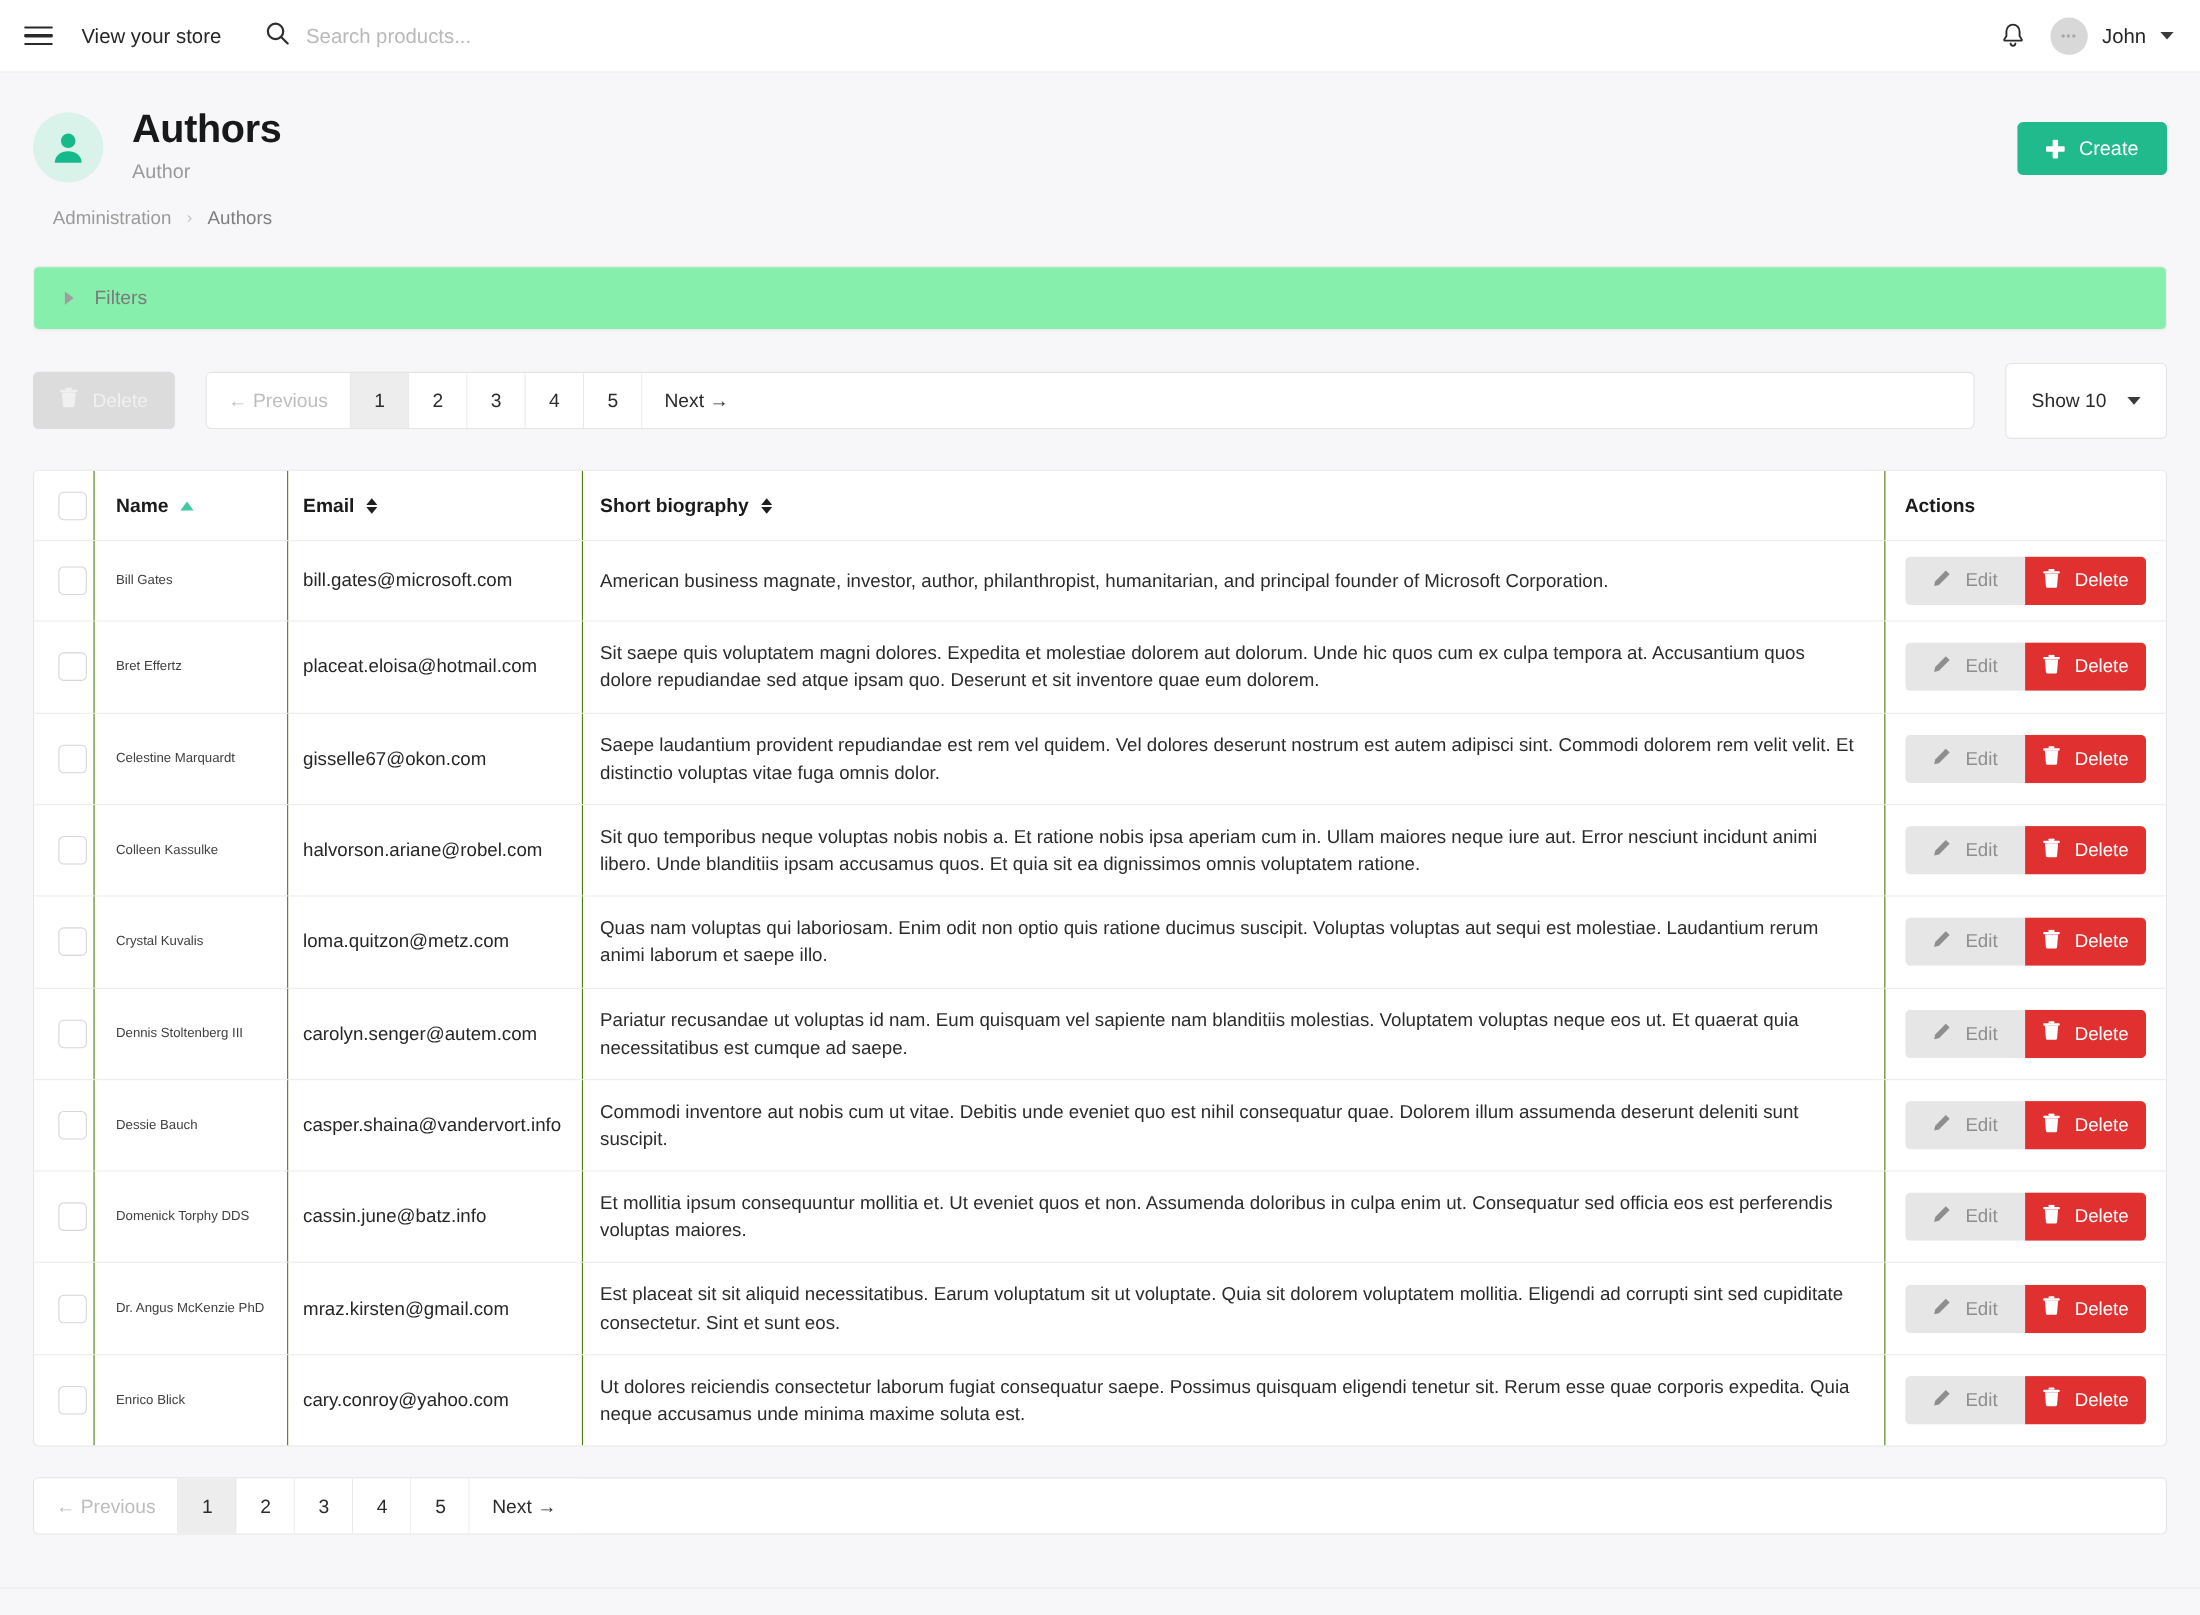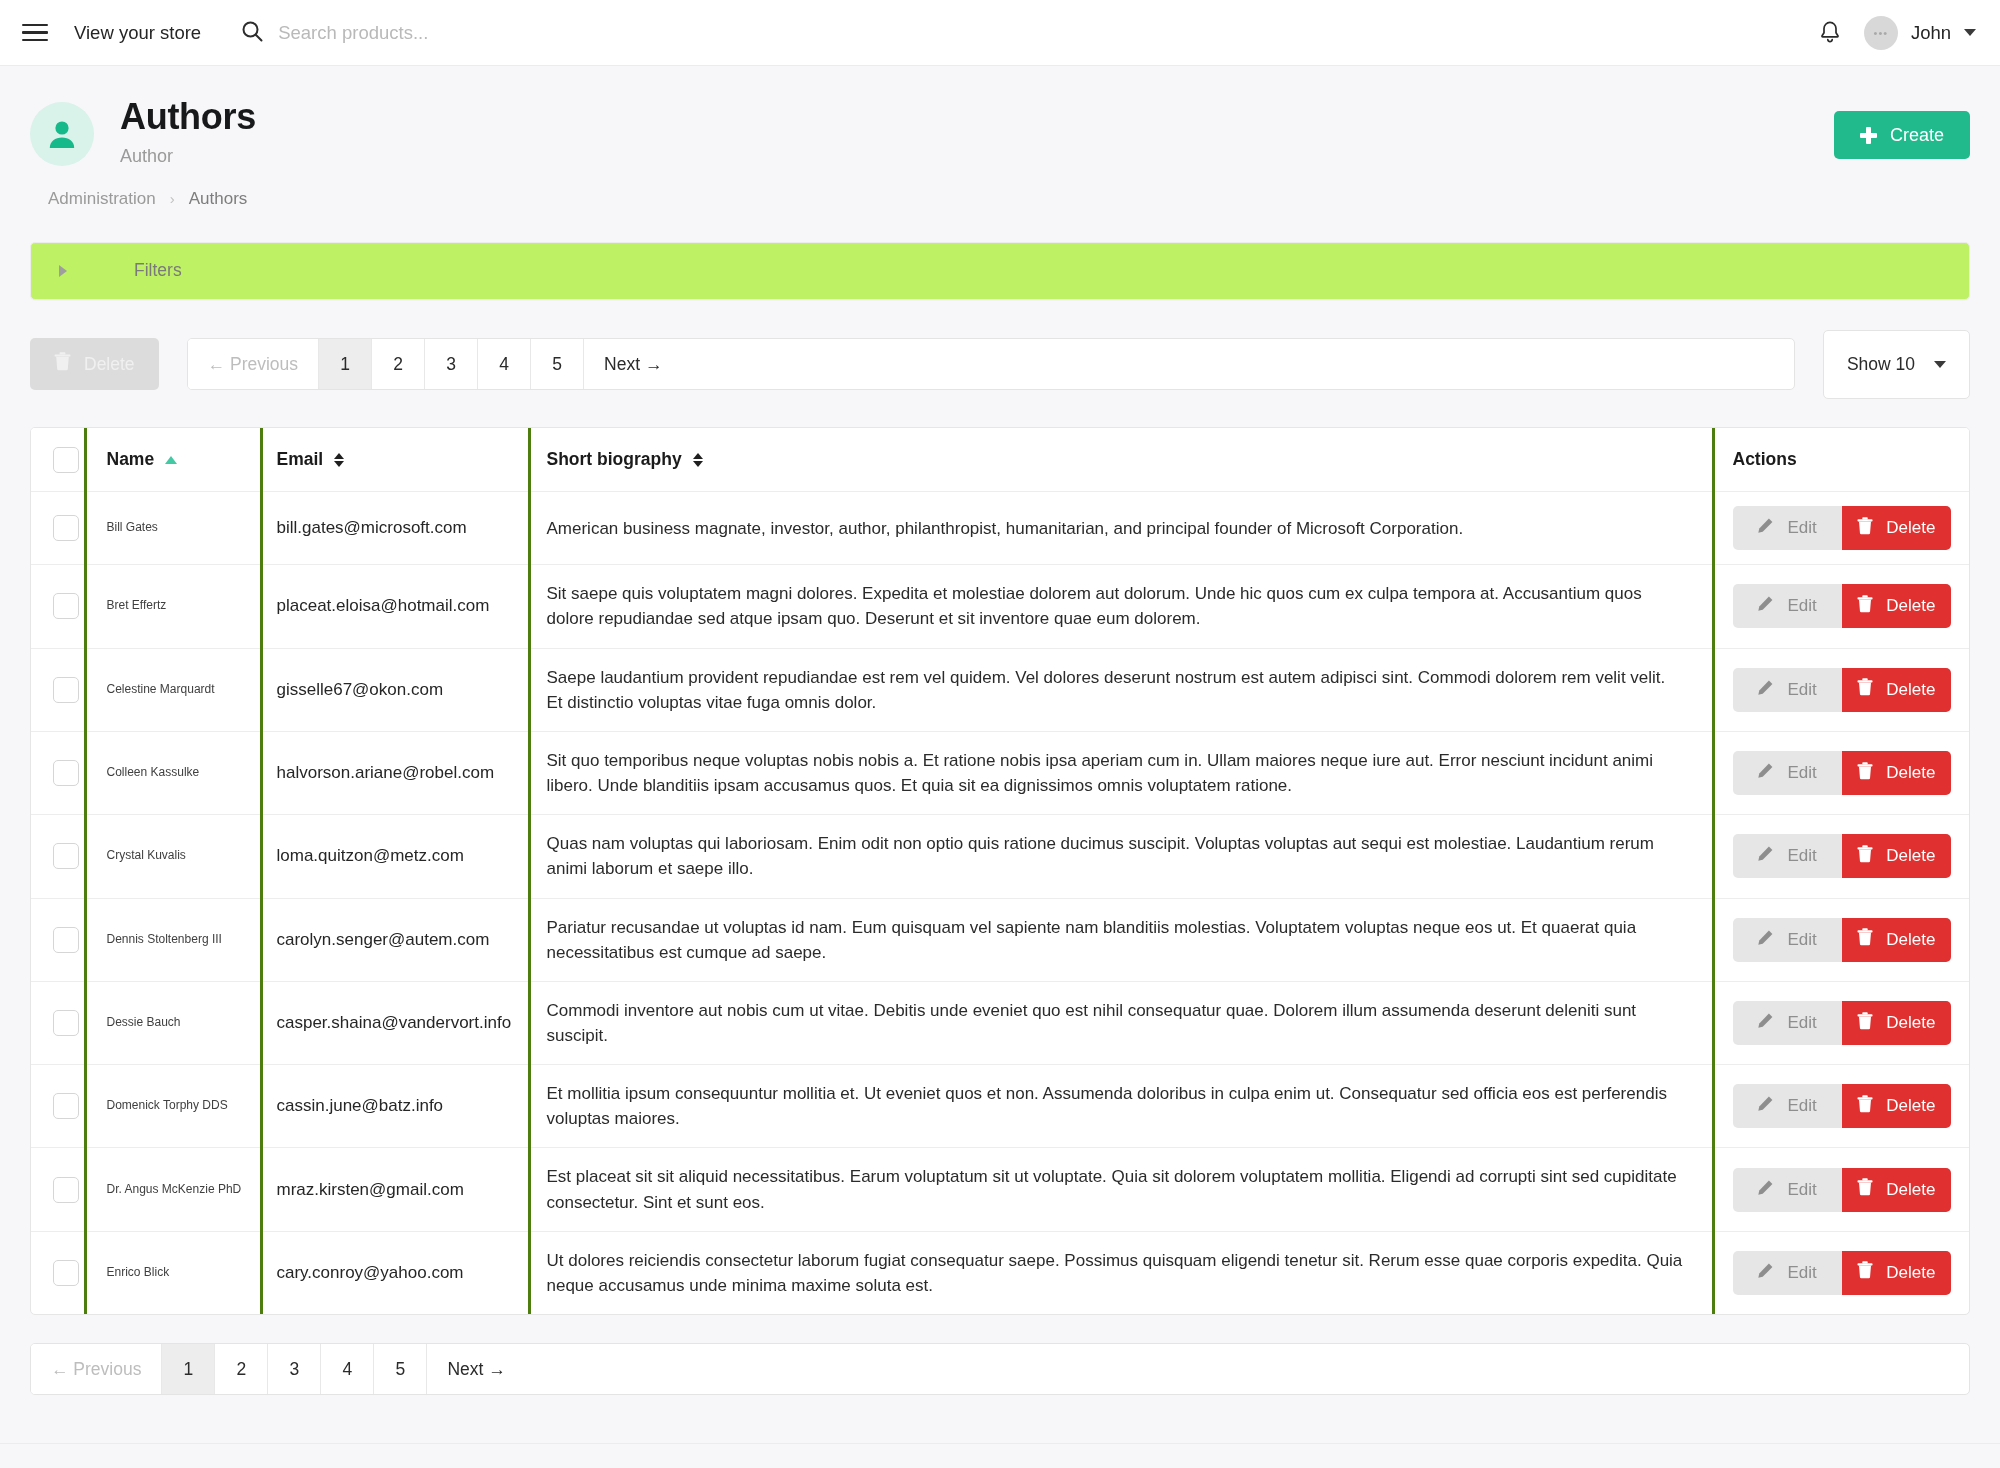--- a/index.html
+++ b/index.html
@@ -110,29 +110,28 @@
     padding: 22px 30px 0 48px;
     font-size: 17px;
   }
   .crumb { color: #9a9a9a; cursor: pointer; }
   .crumb.last { color: #7d7d7d; }
   .crumb-sep { color: #c2c2c2; font-size: 15px; }
 
   
   .filters-panel {
     margin: 33px 30px 0 30px;
-    background: #bef264;
+    background: #86efac;
     border: 1px solid #ececec;
     border-radius: 5px;
     height: 58px;
     display: flex; align-items: center;
     padding: 0 28px;
     cursor: pointer;
     box-shadow: 0 1px 1px rgba(0,0,0,0.02);
-    gap: 48px;
   }
   .filters-tri {
     width: 0; height: 0;
     border-top: 6px solid transparent;
     border-bottom: 6px solid transparent;
     border-left: 8px solid #9e9e9e;
     margin-right: 19px;
   }
   .filters-label { font-size: 17.5px; color: #7a7a7a; }
 
@@ -192,21 +191,21 @@
   
   .table-card {
     margin: 28px 30px 0 30px;
     background: #fff;
     border: 1px solid #e6e6e6;
     border-radius: 5px;
     overflow: hidden;
   }
   table.grid { width: 100%; border-collapse: collapse; table-layout: fixed; }
   table.grid th, table.grid td {
-    border-right: 3px solid #4d7c0f;
+    border-right: 1px solid #4d7c0f;
     border-bottom: 1px solid #ededed;
     text-align: left;
     vertical-align: middle;
   }
   table.grid th:last-child, table.grid td:last-child { border-right: none; }
   table.grid tr:last-child td { border-bottom: none; }
 
   th.c-check, td.c-check { width: 54px; padding: 0 0 0 22px; }
   th.c-name, td.c-name  { width: 176px; padding: 16px 16px 16px 20px; }
   th.c-mail, td.c-mail  { width: 268px; padding: 16px 14px; }

